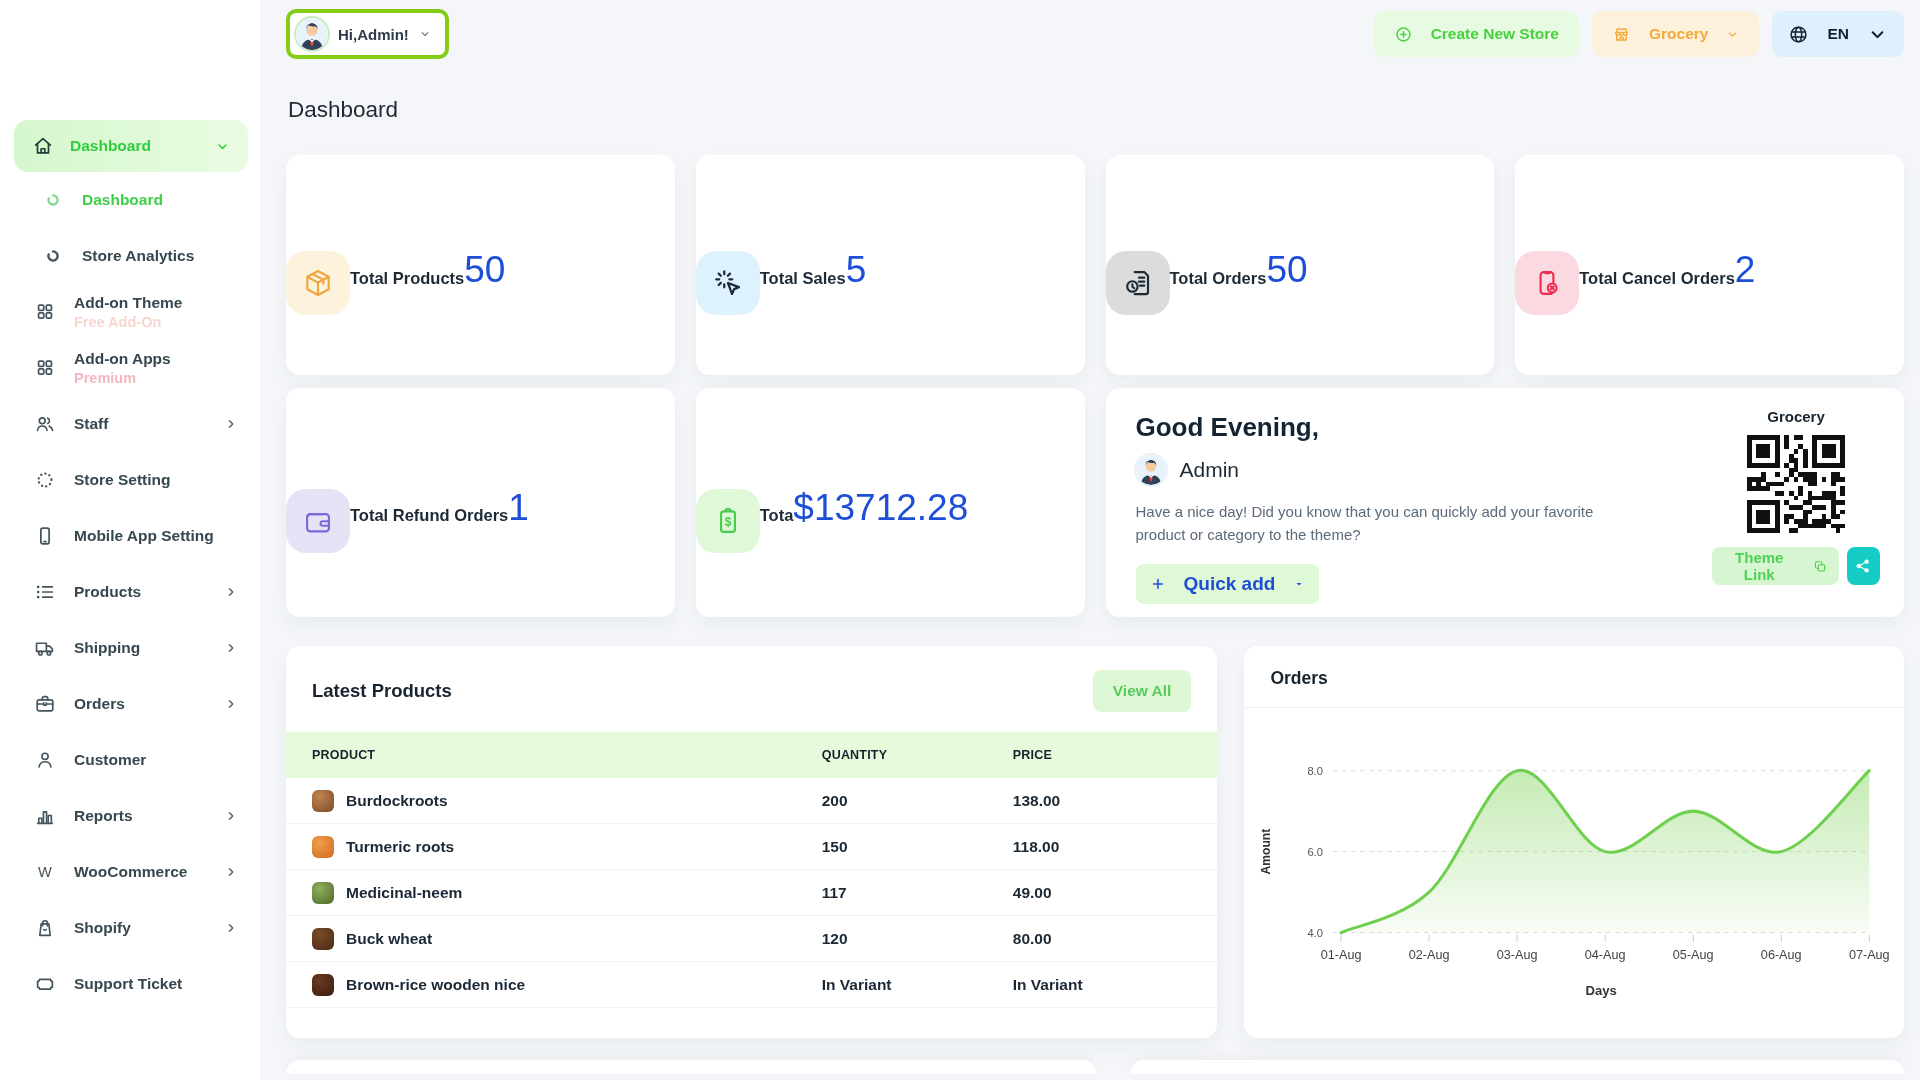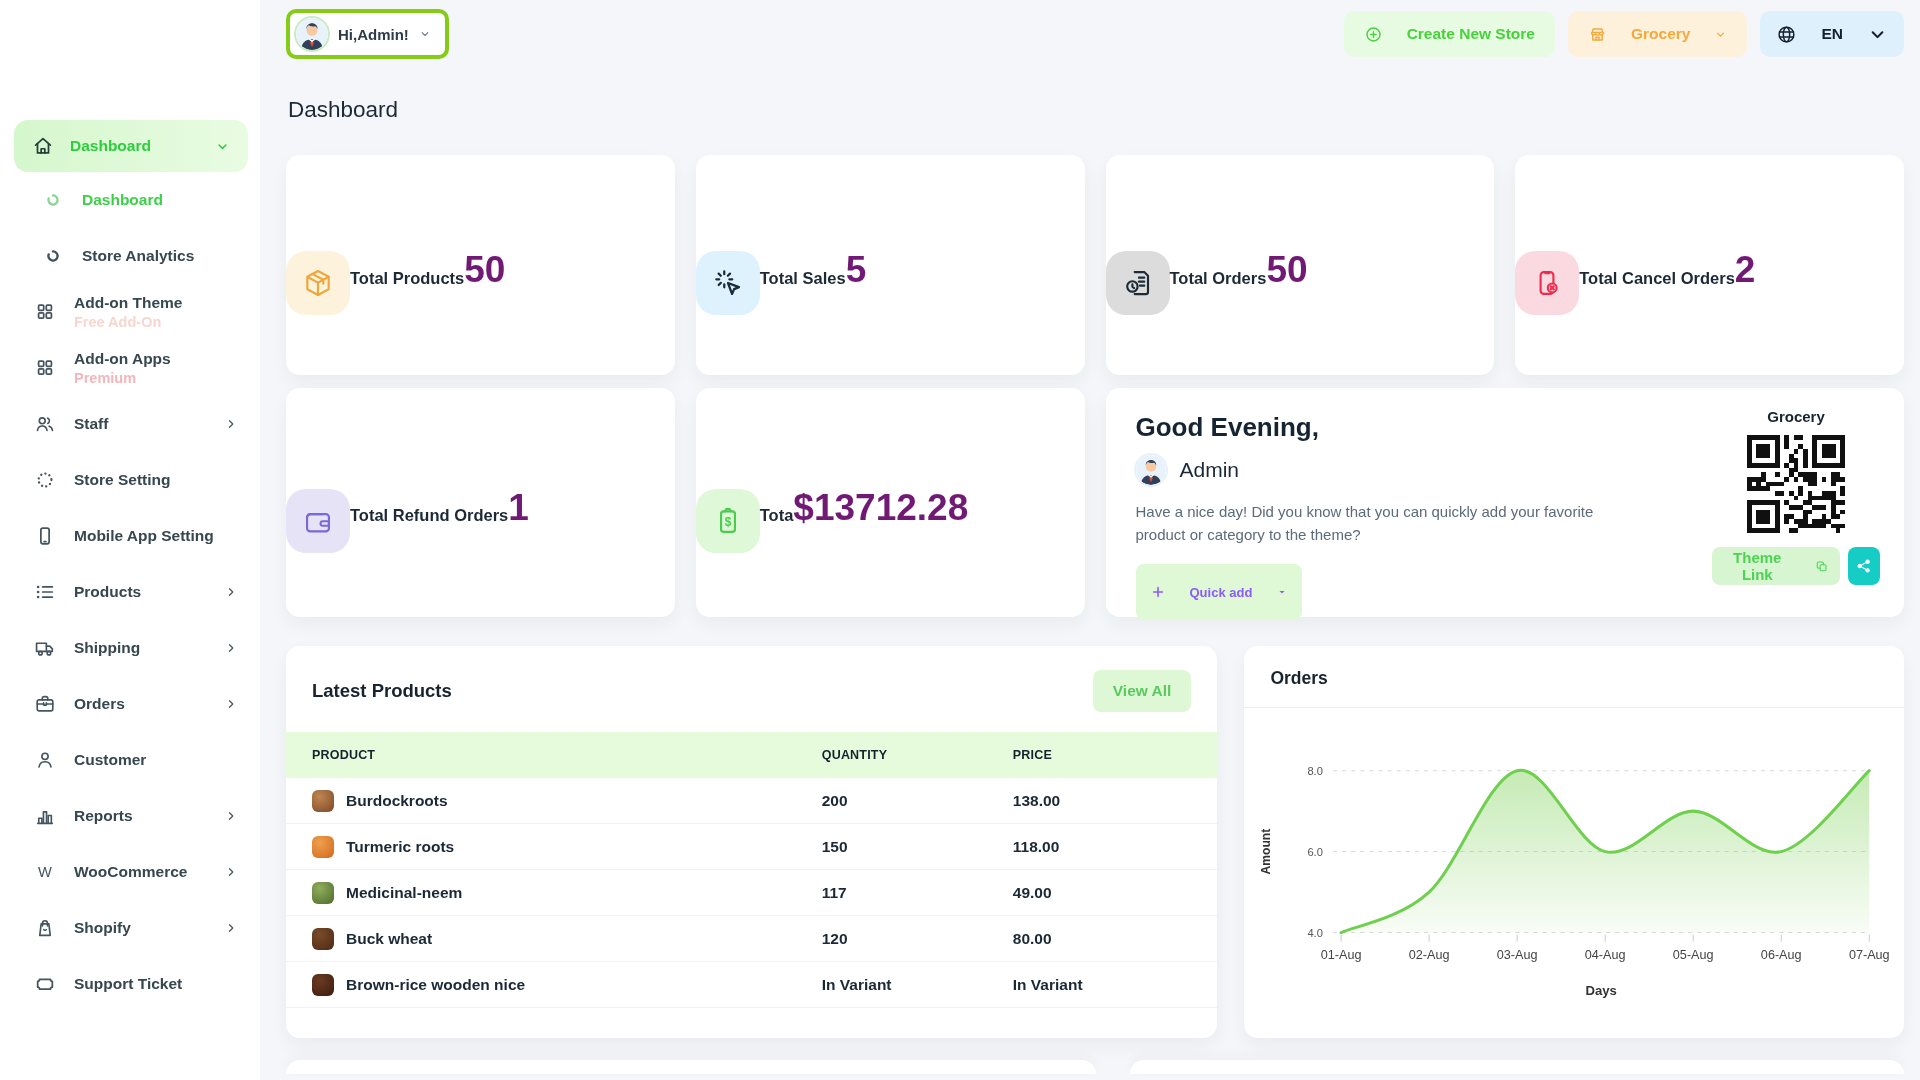--- a/index.html
+++ b/index.html
@@ -29,50 +29,50 @@
   
   .main { flex:1; padding:0 16px 0 26px; }
   .topbar { display:flex; align-items:center; margin-top:11px; height:46px; }
   .user-chip { display:flex; align-items:center; gap:10px; background:#fff; border:4px solid #84cc16;
                border-radius:10px; padding:5px 14px 5px 6px; cursor:pointer; }
   .avatar { width:32px; height:32px; border-radius:50%; box-shadow:0 0 0 2px #c9ecc2; overflow:hidden; }
   .avatar svg { width:100%; height:100%; display:block; }
   .chip-label { font-size:15px; font-weight:600; color:#2f3b48; }
   .chev-sm { width:12px; height:12px; color:#7a8691; }
   .tb-right { margin-left:auto; display:flex; gap:13px; }
-  .btn { height:46px; border:none; border-radius:10px; display:inline-flex; align-items:center; gap:24px;
+  .btn { height:46px; border:none; border-radius:10px; display:inline-flex; align-items:center; gap:18px;
          padding:0 20px; font-family:inherit; font-size:15.5px; font-weight:600; cursor:pointer; }
   .btn .ic { width:19px; height:19px; }
   .btn-create { background:#e7fbe3; color:#47d13b; }
   .btn-store  { background:#fdf1dc; color:#f3a93c; }
   .btn-store .chev, .btn-lang .chev { width:13px; height:13px; }
   .btn-lang   { background:#def0fc; color:#14202b; padding:0 16px; }
   .btn-lang .ic { width:21px; height:21px; }
 
   .page-title { font-size:22.5px; font-weight:500; color:#1d2a36; margin:40px 0 0 2px; }
 
   
   .grid-stats { display:grid; grid-template-columns:repeat(4,1fr); grid-template-rows:220px 229px;
                 column-gap:21px; row-gap:13px; margin-top:32px; }
   .card { background:#fff; border-radius:14px; box-shadow:0 8px 18px rgba(40,60,80,.05); }
   .stat-card { display:flex; flex-direction:row; align-items:center; text-align:center; cursor:default; }
   .stat-icn { width:64px; height:64px; border-radius:20px; margin-top:36px; display:flex; align-items:center; justify-content:center; }
   .stat-icn svg { width:32px; height:32px; }
   .stat-label { margin-top:26px; font-size:16.5px; font-weight:600; color:#1d2a36; }
-  .stat-value { margin-top:10px; font-size:37px; font-weight:700; color:#701a75; }
+  .stat-value { margin-top:10px; font-size:37px; font-weight:400; color:#1d4ed8; }
 
   
   .greet-card { grid-column:span 2; position:relative; padding:24px 30px; }
   .greet-title { font-size:26px; font-weight:800; color:#152433; }
   .greet-user-row { margin-top:12px; display:flex; align-items:center; gap:14px; }
   .greet-user-row .avatar { box-shadow:0 0 0 2px #e8f1fa; width:30px; height:30px; }
   .greet-user { font-size:21px; font-weight:500; color:#1b2a38; }
   .greet-msg { margin-top:16px; font-size:15px; line-height:1.5; color:#5c6b7a; max-width:480px; }
-  .btn-quickadd { margin-top:18px; background:#dff8d5; color:#8b5cf6; height:56px; padding:0 14px;
-                  border-radius:8px; font-size:13px; }
+  .btn-quickadd { margin-top:18px; background:#dff8d5; color:#1d4ed8; height:40px; padding:0 14px;
+                  border-radius:8px; font-size:19px; }
   .btn-quickadd .ic { width:16px; height:16px; }
   .btn-quickadd .caret { width:12px; height:12px; }
   .greet-right { position:absolute; top:20px; right:24px; width:168px; display:flex; flex-direction:column; align-items:center; }
   .greet-store { font-size:15px; font-weight:700; color:#17242f; }
   .qr { margin-top:10px; width:98px; height:98px; }
   .link-row { margin-top:14px; display:flex; gap:8px; align-items:center; }
   .btn-themelink { background:#d6f5d0; color:#4ed254; height:38px; padding:0 12px; border-radius:8px; font-size:15px; }
   .btn-themelink .ic { width:17px; height:17px; }
   .btn-share { width:38px; height:38px; background:#15cdc5; color:#fff; border:none; border-radius:8px;
                display:flex; align-items:center; justify-content:center; cursor:pointer; }

